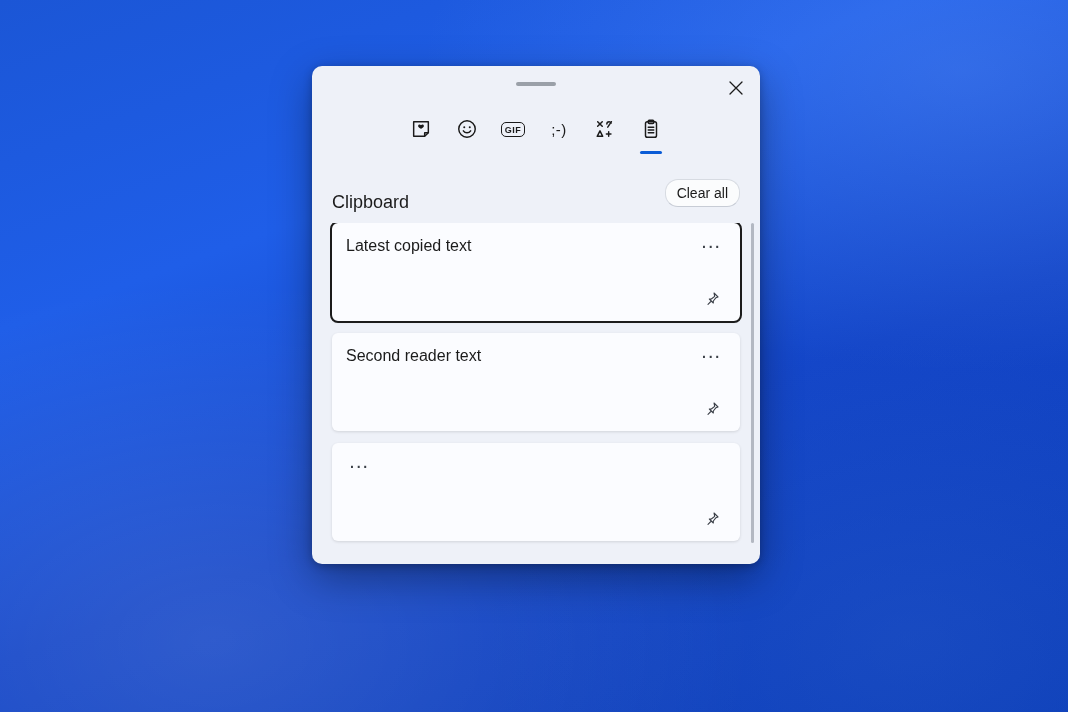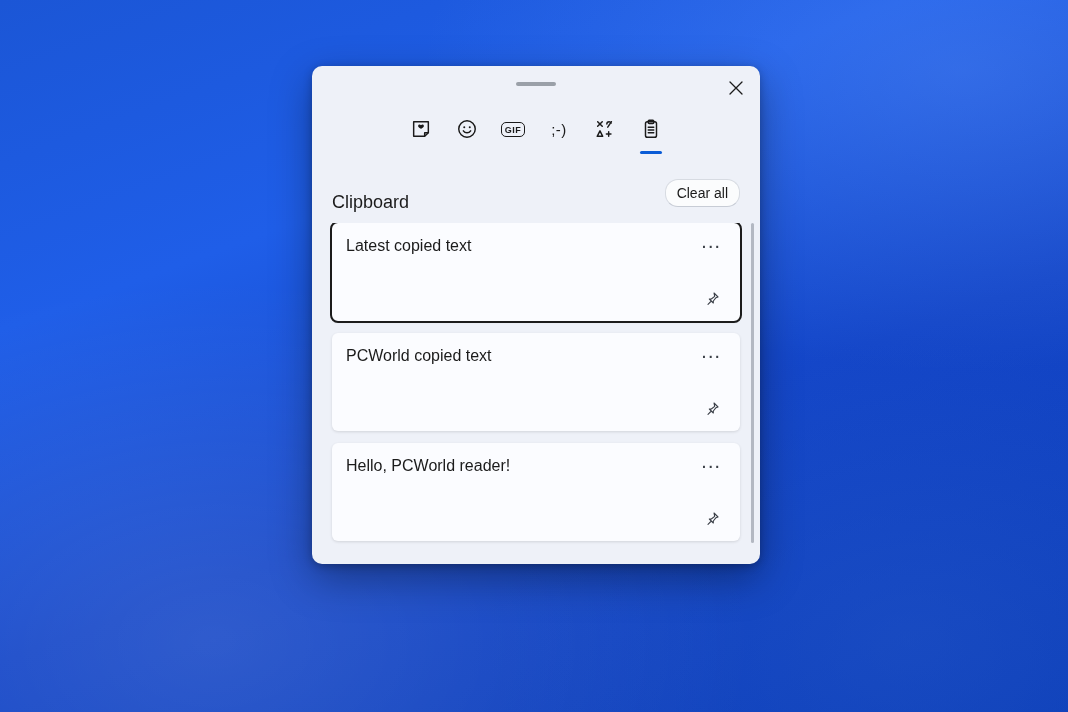--- a/index.html
+++ b/index.html
@@ -193,37 +193,36 @@
             <div class="icon-btn">
               <svg width="16" height="16" viewBox="0 0 24 24" fill="none" stroke="#3a3f47" stroke-width="1.6" stroke-linecap="round" stroke-linejoin="round">
                 <path d="M15 3l6 6-3 1-4 5 0 3-3-3-5 5 5-5-3-3 3 0 5-4z" transform="rotate(0 12 12)"></path>
               </svg>
             </div>
           </div>
         </div>
 
         <div class="card">
           <div class="card-row1">
-            <div class="card-text">PCWorld copied text</div>
+            <div class="card-text">Second reader text</div>
             <div class="icon-btn">
               <span class="dots">···</span>
             </div>
           </div>
           <div class="card-row2">
             <div class="icon-btn">
               <svg width="16" height="16" viewBox="0 0 24 24" fill="none" stroke="#3a3f47" stroke-width="1.6" stroke-linecap="round" stroke-linejoin="round">
                 <path d="M15 3l6 6-3 1-4 5 0 3-3-3-5 5 5-5-3-3 3 0 5-4z"></path>
               </svg>
             </div>
           </div>
         </div>
 
         <div class="card">
           <div class="card-row1">
-            <div class="card-text">Hello, PCWorld reader!</div>
             <div class="icon-btn">
               <span class="dots">···</span>
             </div>
           </div>
           <div class="card-row2">
             <div class="icon-btn">
               <svg width="16" height="16" viewBox="0 0 24 24" fill="none" stroke="#3a3f47" stroke-width="1.6" stroke-linecap="round" stroke-linejoin="round">
                 <path d="M15 3l6 6-3 1-4 5 0 3-3-3-5 5 5-5-3-3 3 0 5-4z"></path>
               </svg>
             </div>

